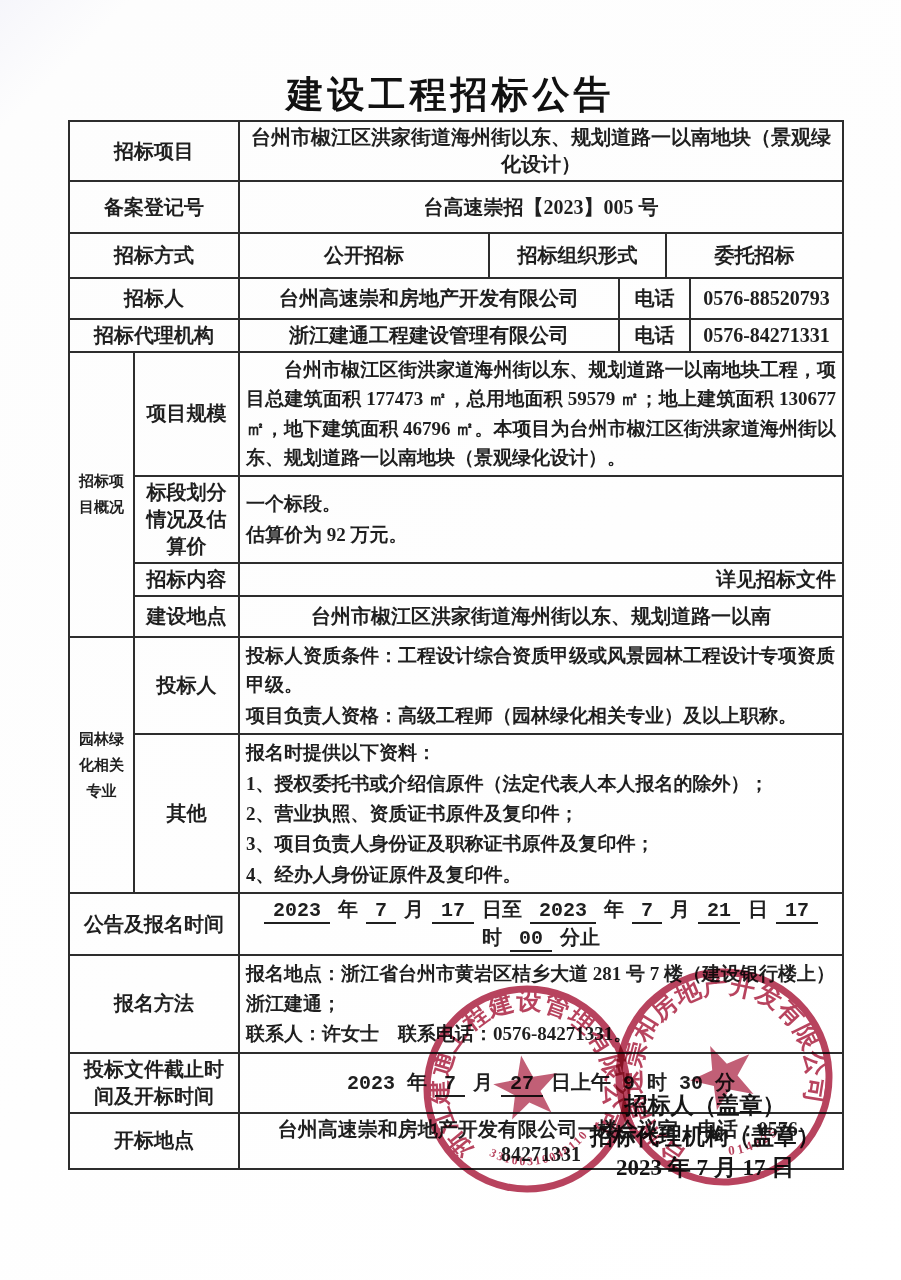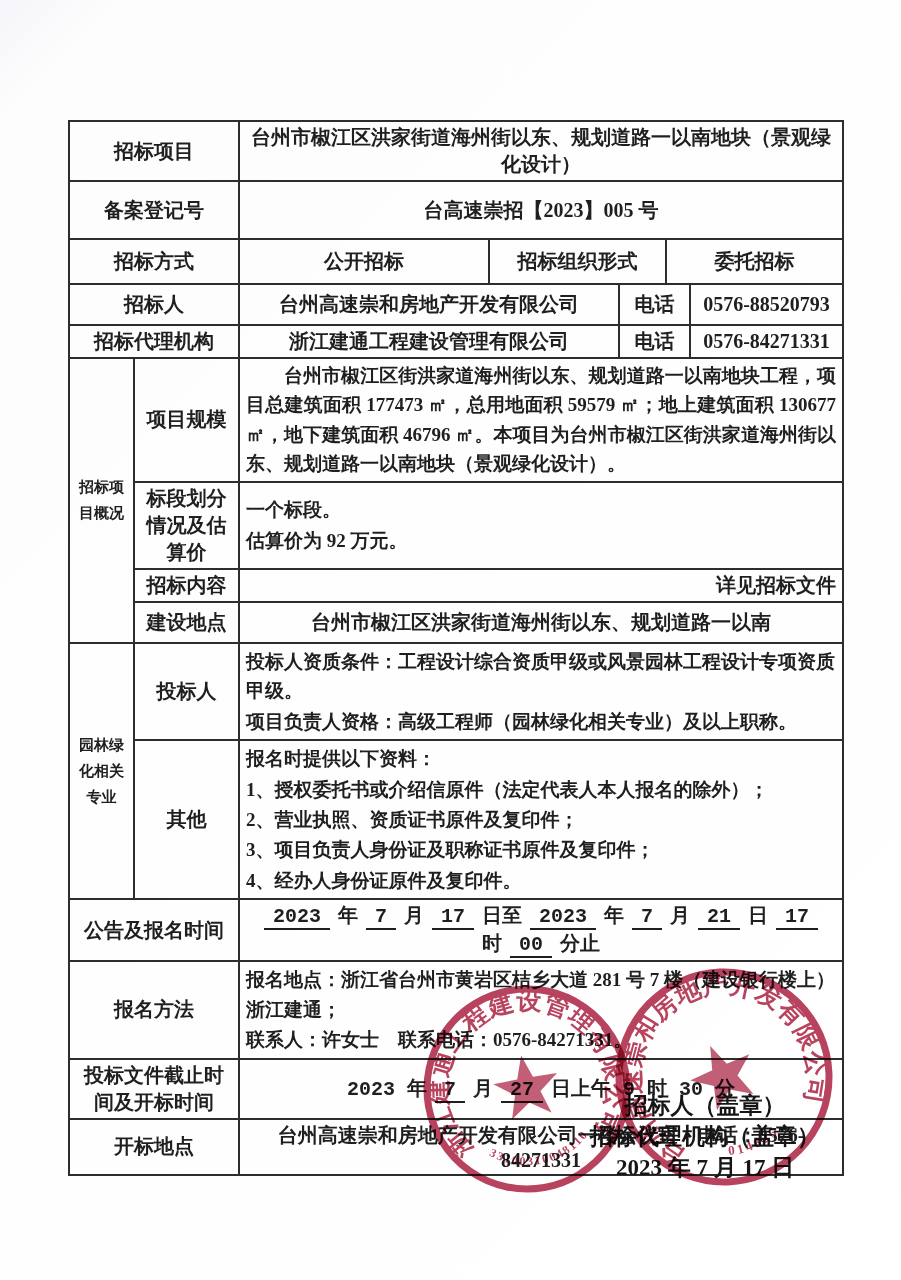--- a/index.html
+++ b/index.html
@@ -37,39 +37,40 @@
     text-align:center;font-size:23px;font-weight:600;line-height:31px;color:#161616;
   }
   .seal{position:absolute;mix-blend-mode:multiply;opacity:.92;pointer-events:none;}
   .seal text{font-family:"Liberation Serif","DejaVu Serif",serif;font-weight:bold;}
 </style>
 </head>
 <body>
 
 <div class="page">
 
+  <div class="title">建设工程招标公告</div>
 
   <table class="doc">
     <colgroup>
       <col style="width:65px">
         <col style="width:105px">
         <col style="width:250px">
       <col style="width:130px">
         <col style="width:47px">
         <col style="width:24px">
         <col style="width:153px">
     </colgroup>
 
     <tbody>
         <tr style="height:48px">
       <td colspan="2" class="lbl">招标项目</td>
       <td colspan="5" class="ctr">台州市椒江区洪家街道海州街以东、规划道路一以南地块（景观绿化设计）</td>
     </tr>
 
-    <tr style="height:58px">
+    <tr style="height:52px">
       <td colspan="2" class="lbl">备案登记号</td>
       <td colspan="5" class="ctr">台高速崇招【2023】005 号</td>
     </tr>
 
     <tr style="height:45px">
       <td colspan="2" class="lbl">招标方式</td>
       <td class="ctr">公开招标</td>
       <td colspan="2" class="lbl">招标组织形式</td>
       <td colspan="2" class="ctr">委托招标</td>
     </tr>

